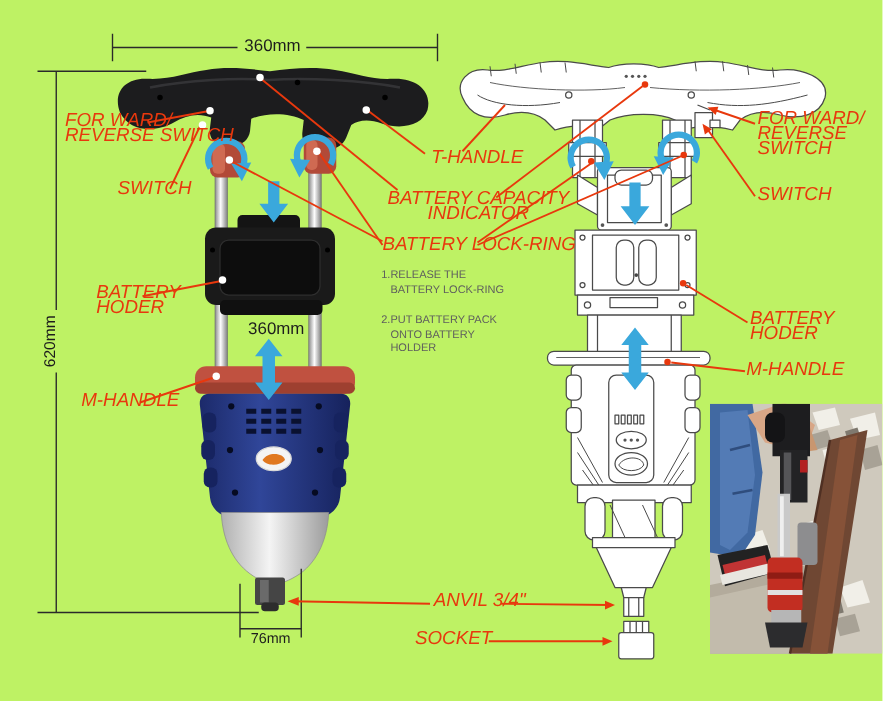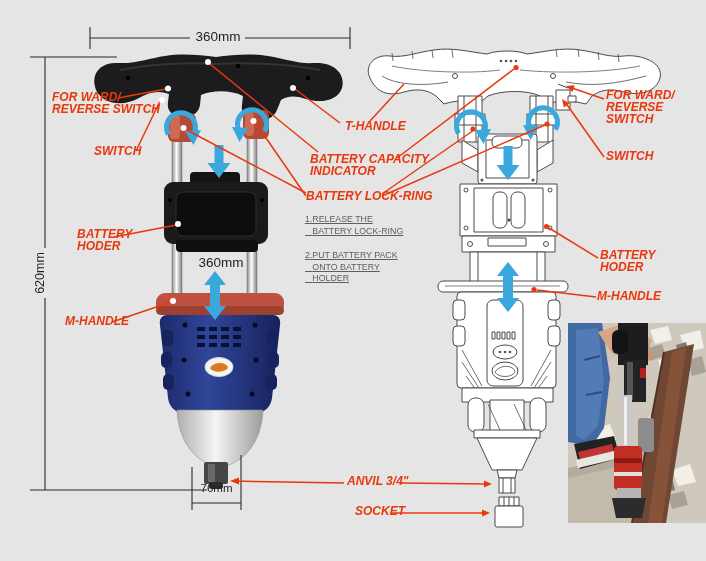--- a/index.html
+++ b/index.html
@@ -1,37 +1,37 @@
 <!DOCTYPE html>
 <html><head>
 <meta charset="utf-8">
 <style>
   html,body{margin:0;padding:0;background:#fff;}
   .canvas{
-    position:relative;width:706px;height:561px;background:#e5e5e5;
+    position:relative;width:706px;height:561px;background:#bef264;
     font-family:"Liberation Sans", sans-serif;overflow:hidden;
   }
   .art{position:absolute;left:0;top:0;}
   .callout{
-    position:absolute;color:#e8380d;font-weight:bold;font-style:italic;
-    font-size:12px;line-height:12px;white-space:pre-line;letter-spacing:0;
+    position:absolute;color:#e8380d;font-weight:normal;font-style:italic;
+    font-size:15px;line-height:12px;white-space:pre-line;letter-spacing:0;
   }
   .dim{
     position:absolute;color:#1d1d1d;font-size:13.5px;text-align:center;
   }
   .dim-small{font-size:11.5px;}
   .dim-vert{
     width:60px;height:14px;transform:rotate(-90deg);transform-origin:center;
     font-size:12.5px;
   }
   .steps{
     position:absolute;left:305px;top:214px;width:120px;color:#5e5e5e;
     font-size:8.8px;line-height:11.5px;
   }
-  .step{white-space:pre-wrap;margin-bottom:13px;text-decoration:underline;}
+  .step{white-space:pre-wrap;margin-bottom:13px;}
 </style>
 </head>
 <body>
 
 <div class="canvas">
 
   <svg class="art" width="706" height="561" viewBox="0 0 706 561">
     <defs>
       <linearGradient id="rodGrad" x1="0" y1="0" x2="1" y2="0">
         <stop offset="0" stop-color="#8a8a8a"></stop>
@@ -413,34 +413,34 @@
         <circle cx="473" cy="129" r="2.6"></circle>
       <circle cx="547" cy="124" r="2.6"></circle>
         <circle cx="546.5" cy="226.5" r="2.6"></circle>
       <circle cx="534" cy="289.5" r="2.6"></circle>
     </g>
   </svg>
 
   <div class="dim" style="left:188px;top:29px;width:60px;">360mm</div>
   <div class="dim dim-vert" style="left:10px;top:266px;">620mm</div>
   <div class="dim" style="left:191px;top:255px;width:60px;">360mm</div>
-  <div class="dim dim-small" style="left:191px;top:482px;width:51px;">76mm</div>
+  <div class="dim dim-small" style="left:191px;top:505px;width:51px;">76mm</div>
 
   <div class="callout" style="left:52px;top:91px;">FOR WARD/
 REVERSE SWITCH</div>
   <div class="callout" style="left:94px;top:145px;">SWITCH</div>
   <div class="callout" style="left:77px;top:228px;">BATTERY
 HODER</div>
   <div class="callout" style="left:65px;top:315px;">M-HANDLE</div>
   <div class="callout" style="left:345px;top:120px;">T-HANDLE</div>
-  <div class="callout" style="left:310px;top:153px;">BATTERY CAPACITY
+  <div class="callout" style="left:310px;top:153px;text-align:center;">BATTERY CAPACITY
 INDICATOR</div>
   <div class="callout" style="left:306px;top:190px;">BATTERY LOCK-RING</div>
   <div class="callout" style="left:347px;top:475px;">ANVIL 3/4"</div>
-  <div class="callout" style="left:355px;top:505px;">SOCKET</div>
+  <div class="callout" style="left:332px;top:505px;">SOCKET</div>
   <div class="callout" style="left:606px;top:89px;">FOR WARD/
 REVERSE
 SWITCH</div>
   <div class="callout" style="left:606px;top:150px;">SWITCH</div>
   <div class="callout" style="left:600px;top:249px;">BATTERY
 HODER</div>
   <div class="callout" style="left:597px;top:290px;">M-HANDLE</div>
 
   <div class="steps">
     <div class="step">1.RELEASE THE

